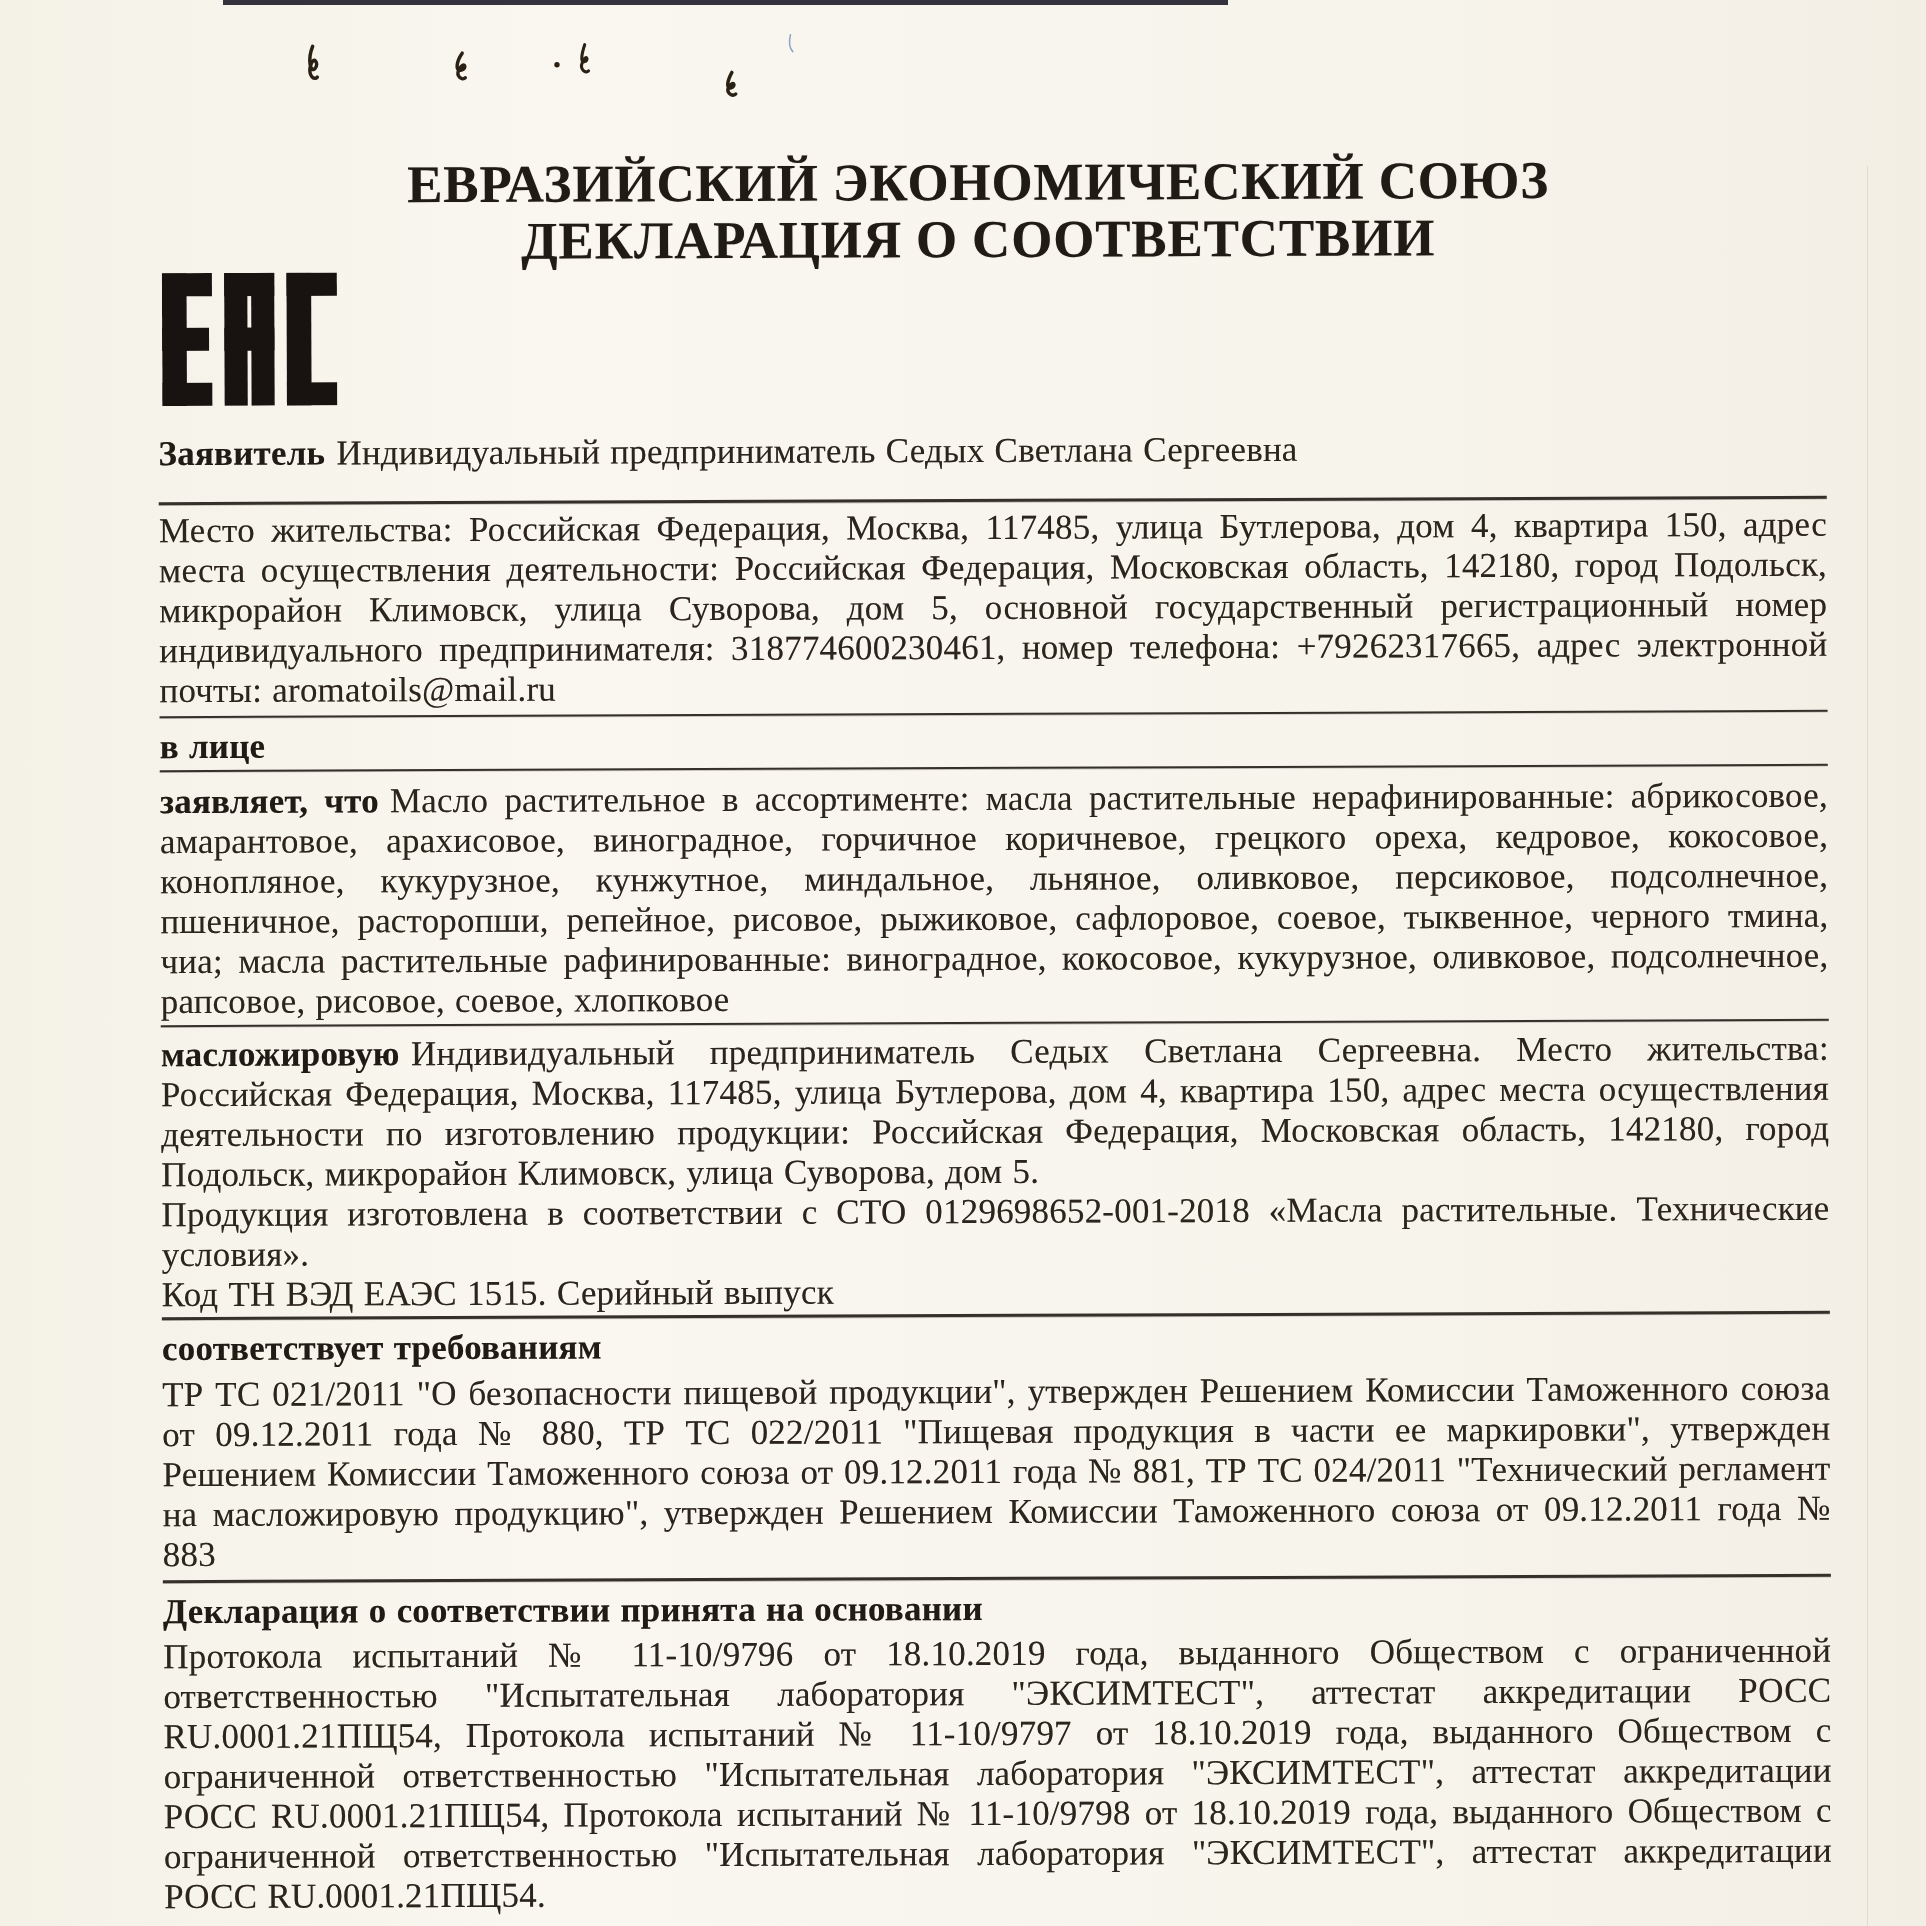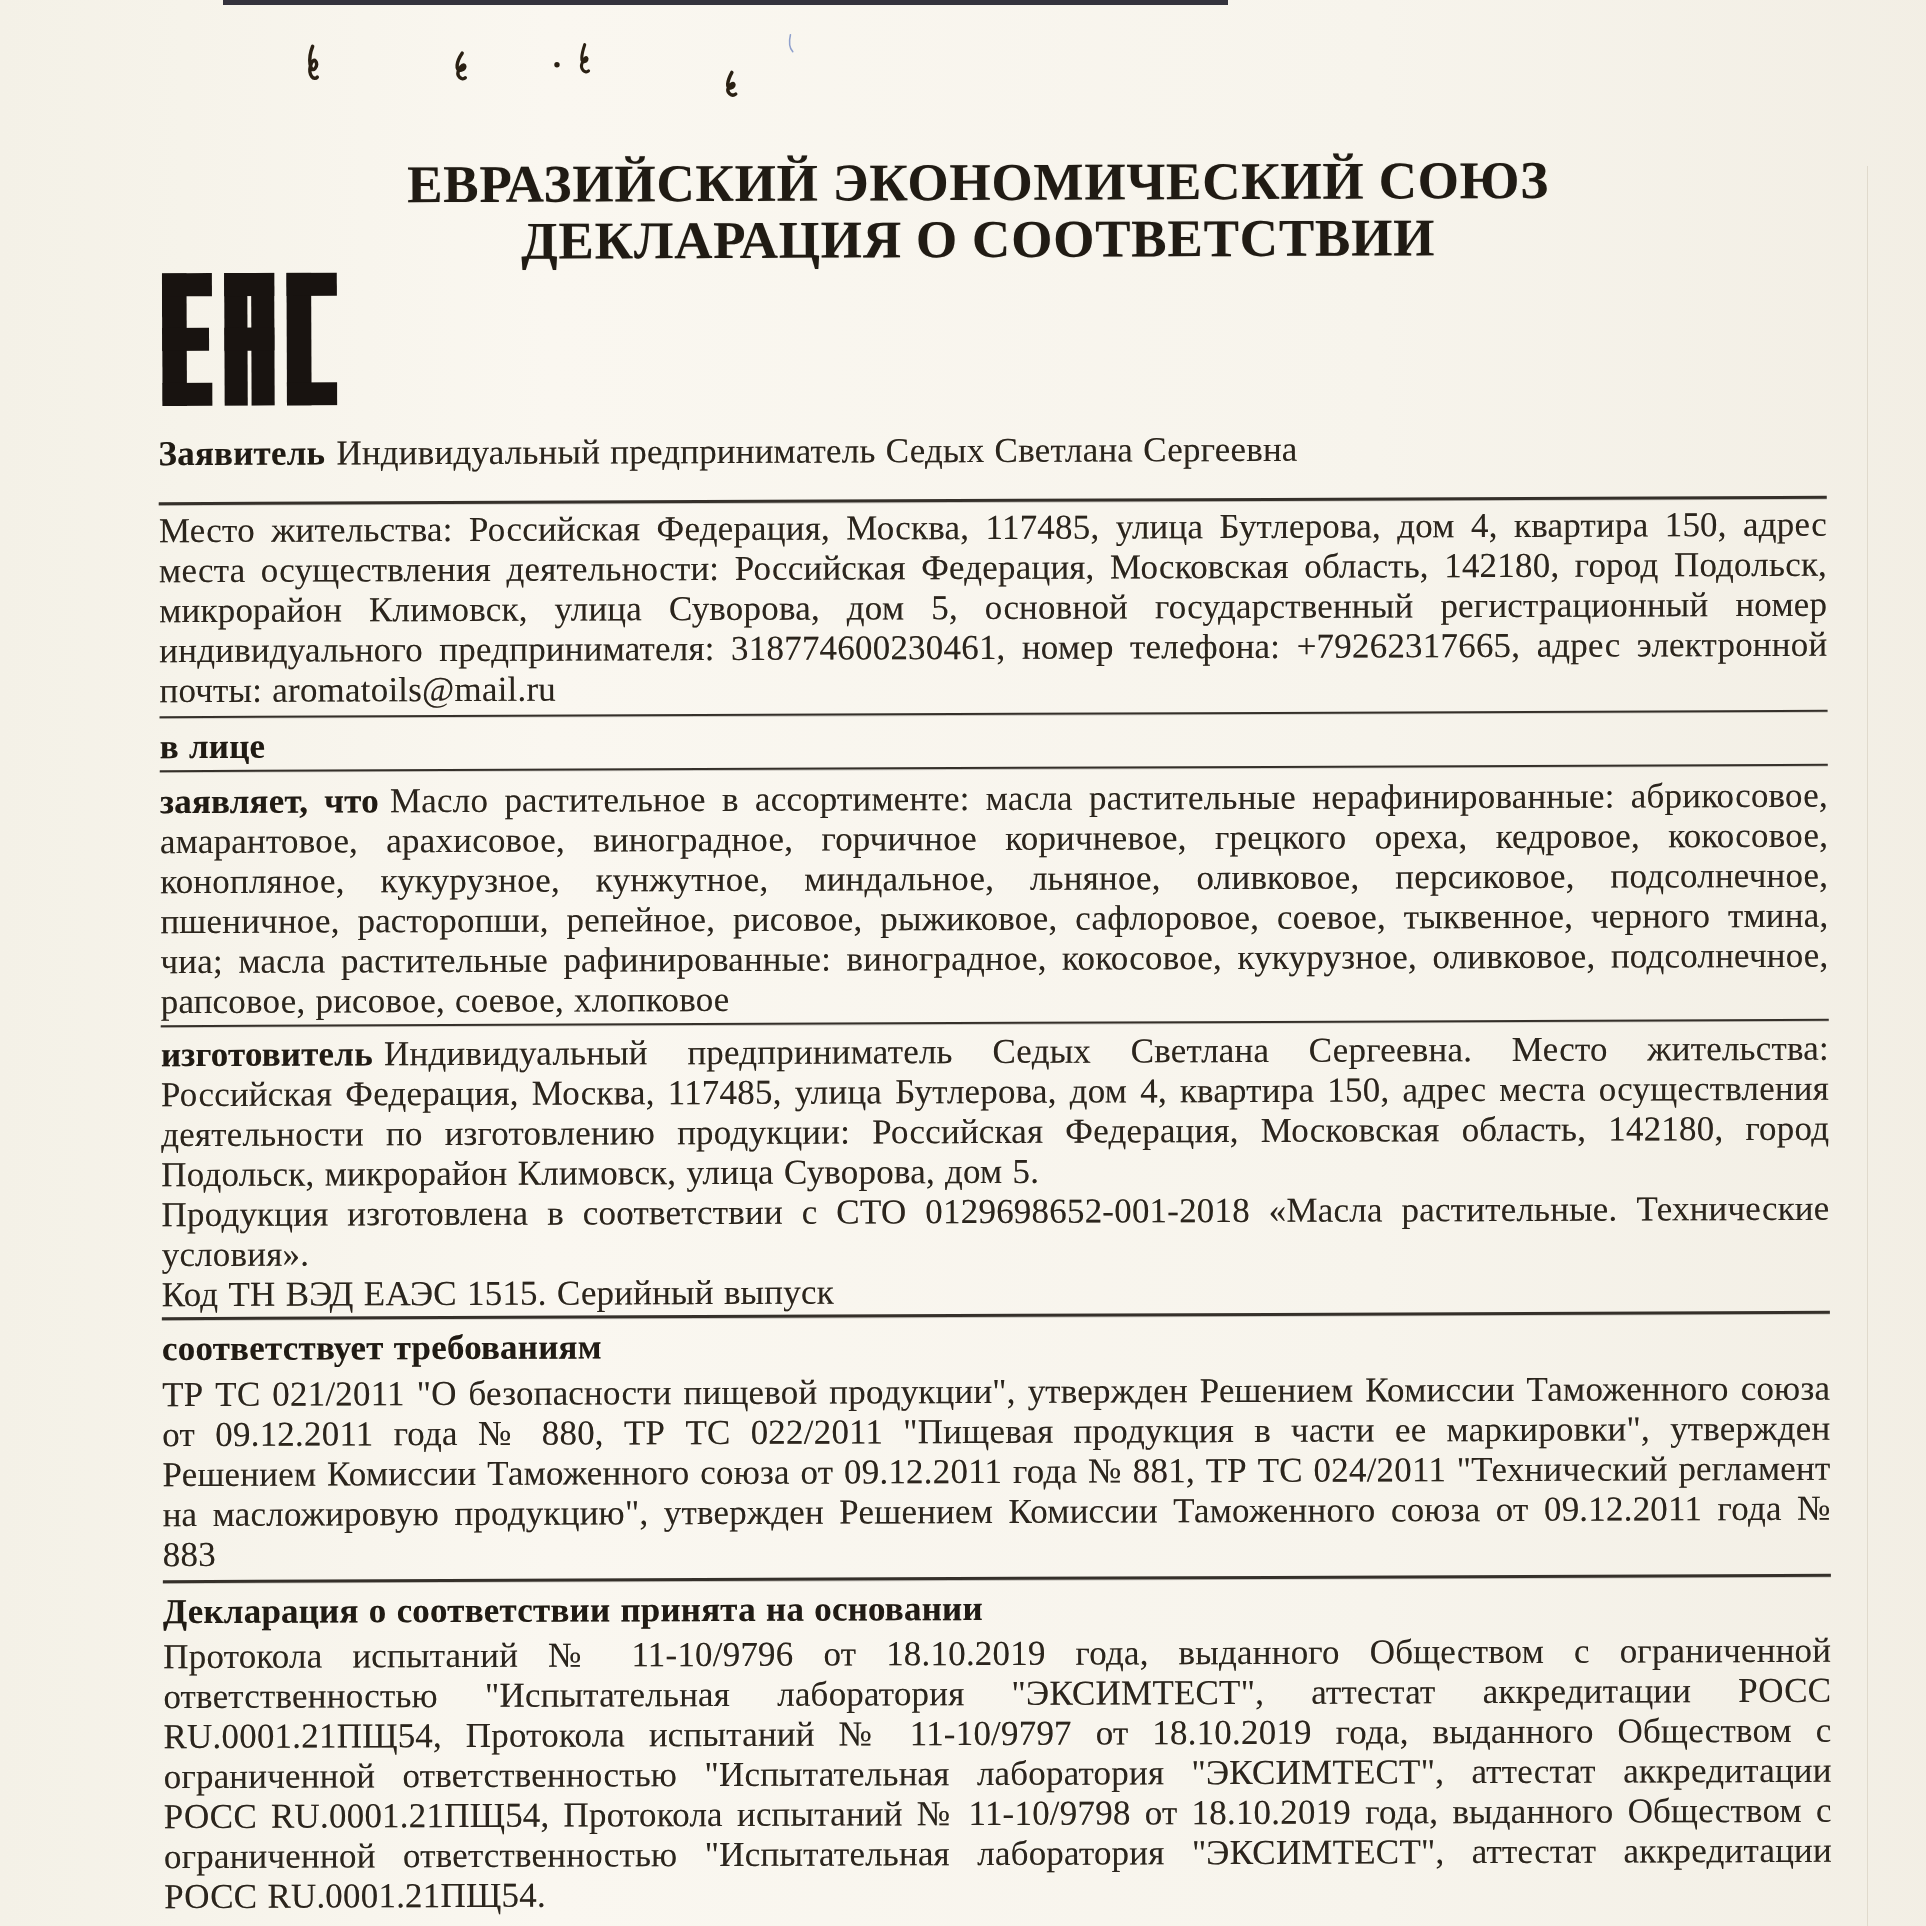--- a/index.html
+++ b/index.html
@@ -85,21 +85,21 @@
     <div class="abs col body-text single b" style="top:724px;">в лице</div>
     <div class="rule" style="top:767px;"></div>
 
     <div class="abs col body-text" style="top:779px;">
       <span class="b lead">заявляет, что</span><span>Масло растительное в ассортименте: масла растительные нерафинированные: абрикосовое, амарантовое, арахисовое, виноградное, горчичное коричневое, грецкого ореха, кедровое, кокосовое, конопляное, кукурузное, кунжутное, миндальное, льняное, оливковое, персиковое, подсолнечное, пшеничное, расторопши, репейное, рисовое, рыжиковое, сафлоровое, соевое, тыквенное, черного тмина, чиа; масла растительные рафинированные: виноградное, кокосовое, кукурузное, оливковое, подсолнечное, рапсовое, рисовое, соевое, хлопковое</span>
     </div>
     <div class="rule" style="top:1022px;"></div>
 
     <div class="abs col" style="top:1032px;">
       <div class="body-text">
-        <span class="b lead">изготовитель</span><span>Индивидуальный предприниматель Седых Светлана Сергеевна. Место жительства: Российская Федерация, Москва, 117485, улица Бутлерова, дом 4, квартира 150, адрес места осуществления деятельности по изготовлению продукции: Российская Федерация, Московская область, 142180, город Подольск, микрорайон Климовск, улица Суворова, дом 5.</span>
+        <span class="b lead">масложировую</span><span>Индивидуальный предприниматель Седых Светлана Сергеевна. Место жительства: Российская Федерация, Москва, 117485, улица Бутлерова, дом 4, квартира 150, адрес места осуществления деятельности по изготовлению продукции: Российская Федерация, Московская область, 142180, город Подольск, микрорайон Климовск, улица Суворова, дом 5.</span>
       </div>
       <div class="body-text">Продукция изготовлена в соответствии с СТО 0129698652-001-2018 «Масла растительные. Технические условия».</div>
       <div class="body-text single">Код ТН ВЭД ЕАЭС 1515. Серийный выпуск</div>
     </div>
     <div class="rule" style="top:1314px;height:3.1px;"></div>
 
     <div class="abs col body-text single b" style="top:1326px;">соответствует требованиям</div>
     <div class="abs col body-text" style="top:1372px;">ТР ТС 021/2011 "О безопасности пищевой продукции", утвержден Решением Комиссии Таможенного союза от 09.12.2011 года № 880, ТР ТС 022/2011 "Пищевая продукция в части ее маркировки", утвержден Решением Комиссии Таможенного союза от 09.12.2011 года № 881, ТР ТС 024/2011 "Технический регламент на масложировую продукцию", утвержден Решением Комиссии Таможенного союза от 09.12.2011 года № 883</div>
     <div class="rule" style="top:1577px;height:3.1px;"></div>
 

